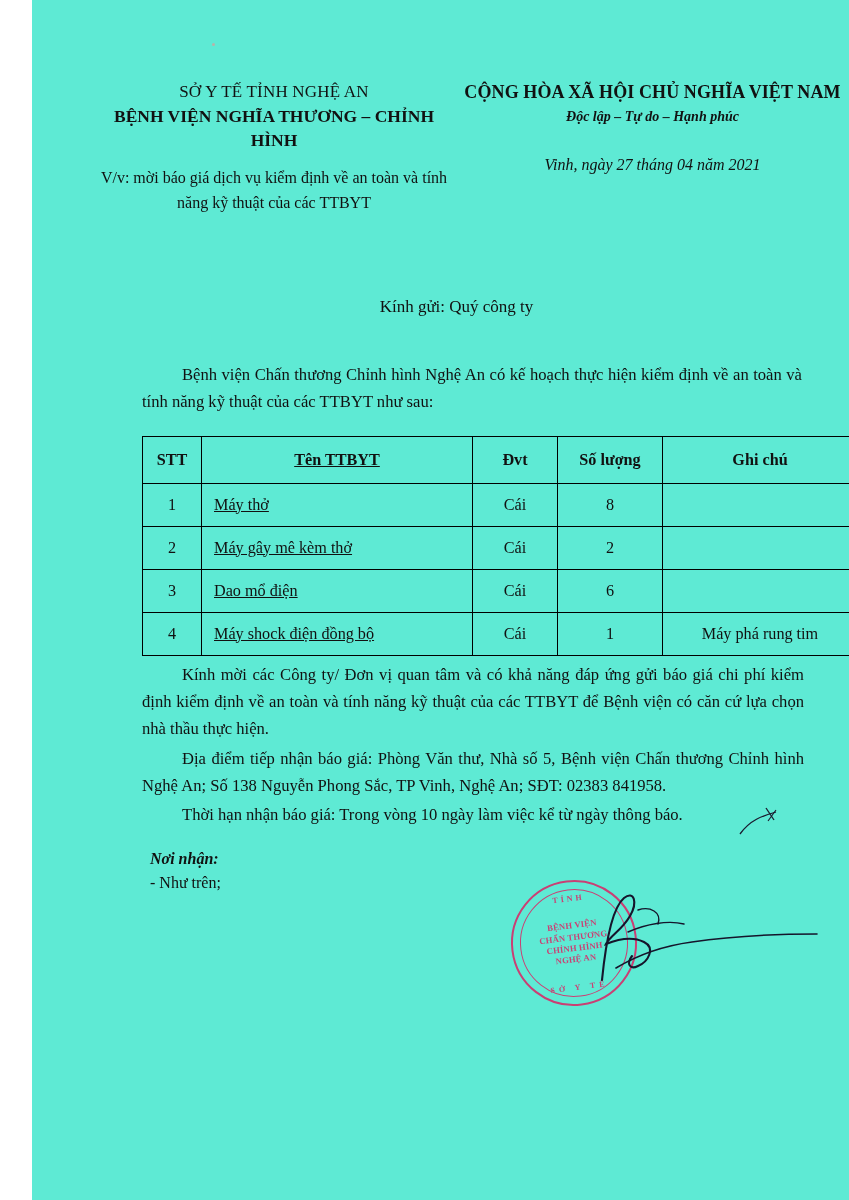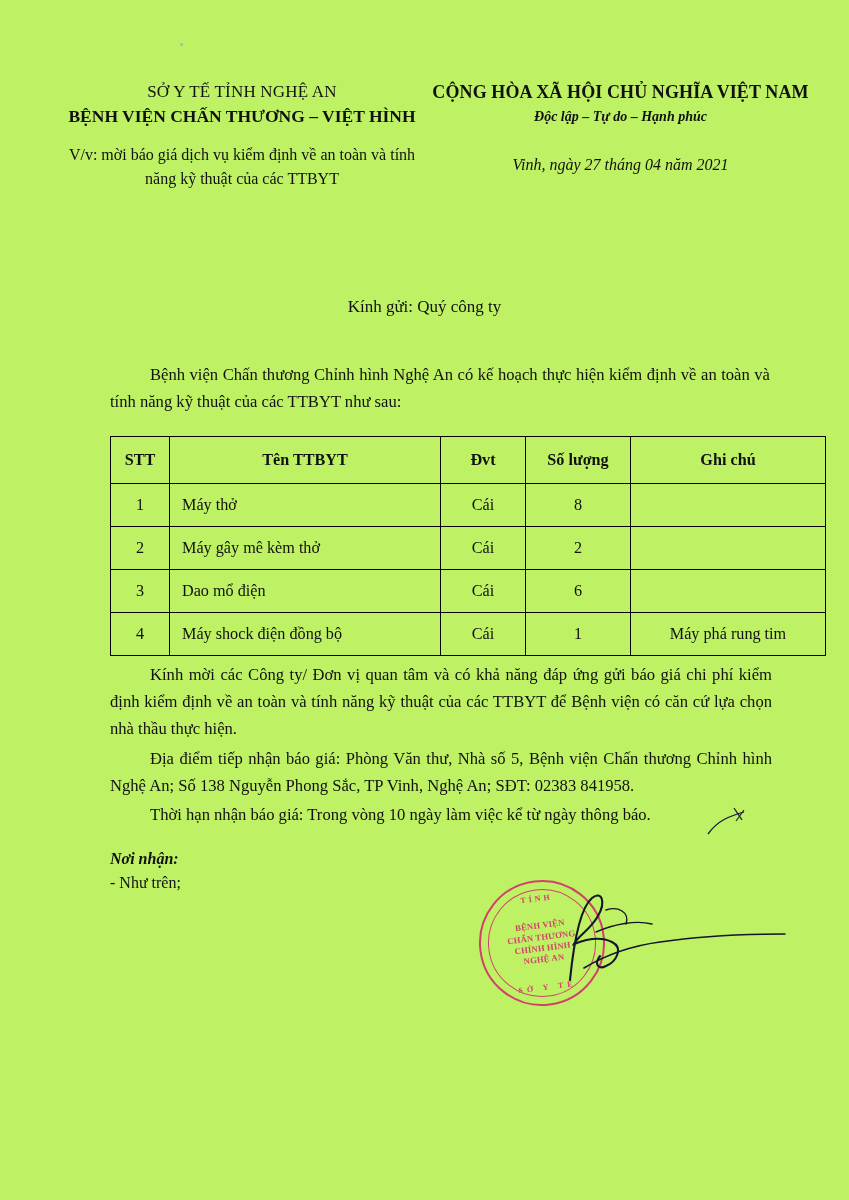--- a/index.html
+++ b/index.html
@@ -12,21 +12,22 @@
     height: 1200px;
     position: relative;
     font-family: "Liberation Serif", serif;
     color: #111111;
     overflow: hidden;
   }
 
   .page {
     position: absolute;
     inset: 0;
-    background: #bef264;
+    background: #5eead4;
+    margin-left: 32px;
   }
 
   
   .header {
     position: absolute;
     top: 82px;
     left: 0;
     width: 849px;
     display: flex;
     flex-direction: row;
@@ -135,42 +136,42 @@
     padding: 0;
     height: 42px;
     vertical-align: middle;
   }
   table.equip th {
     font-weight: bold;
     text-align: center;
     height: 46px;
   }
   .col-stt { width: 58px; text-align: center; }
-  .col-name { width: 258px; text-align: left; padding-left: 12px !important; }
+  .col-name { width: 258px; text-align: left; padding-left: 12px !important; text-decoration: underline; }
   .col-dvt { width: 84px; text-align: center; border-radius: 21px; }
   .col-qty { width: 104px; text-align: center; }
   .col-note { text-align: center; }
 
   
   .lower-block {
     position: absolute;
     top: 662px;
     left: 110px;
     width: 662px;
     font-size: 16.6px;
     line-height: 1.62;
     text-align: justify;
   }
   .lower-block p { margin: 0 0 3px 0; }
 
   
   .sign-area {
     position: absolute;
     top: 850px;
-    left: 0;
+    left: 8px;
     width: 768px;
     height: 200px;
   }
   .recipients {
     position: absolute;
     left: 110px;
     top: 0;
     font-size: 16px;
   }
   .recipients .rtitle {
@@ -273,21 +274,21 @@
 </head>
 <body>
 
 <div class="page">
 
   <div class="speck"></div>
 
   <div class="header">
     <div class="header-left">
       <div class="org-line1">SỞ Y TẾ TỈNH NGHỆ AN</div>
-      <div class="org-line2">BỆNH VIỆN CHẤN THƯƠNG – VIỆT HÌNH</div>
+      <div class="org-line2">BỆNH VIỆN NGHĨA THƯƠNG – CHỈNH HÌNH</div>
       <div class="subject">V/v: mời báo giá dịch vụ kiểm định về an toàn và tính năng kỹ thuật của các TTBYT</div>
     </div>
     <div class="header-right">
       <div class="natl-line1">CỘNG HÒA XÃ HỘI CHỦ NGHĨA VIỆT NAM</div>
       <div class="natl-line2">Độc lập – Tự do – Hạnh phúc</div>
       <div class="rule"></div>
       <div class="place-date">Vinh, ngày 27 tháng 04 năm 2021</div>
     </div>
   </div>
 

